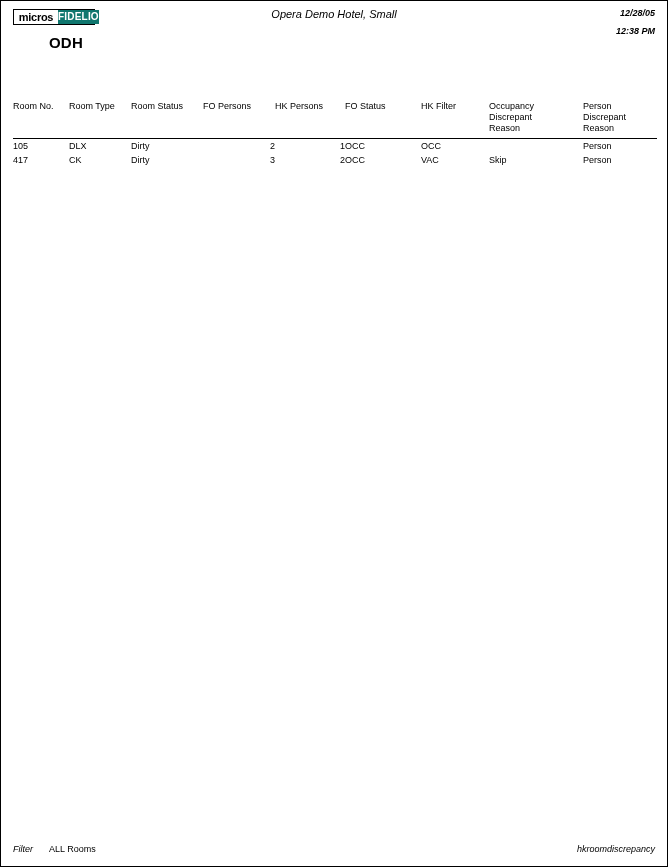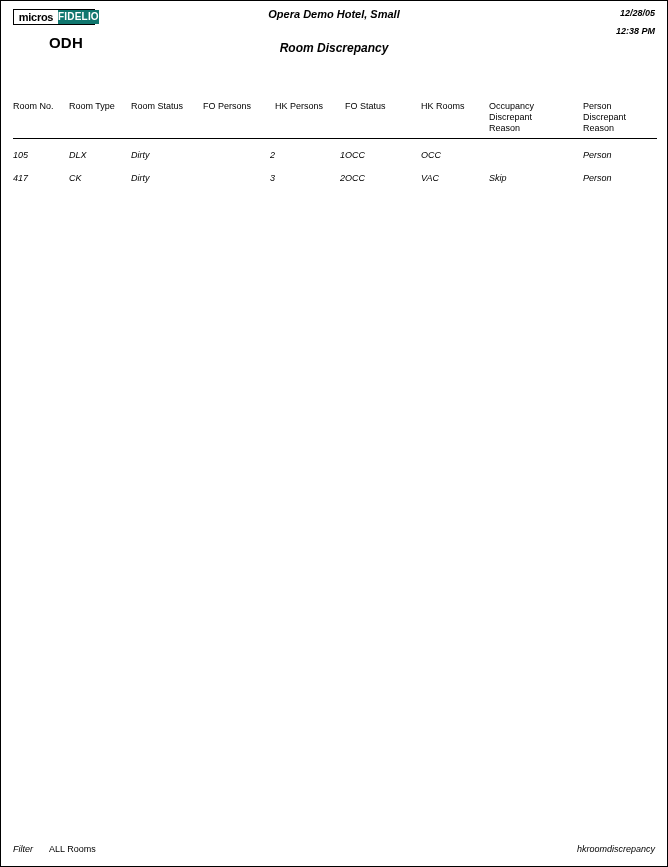--- a/index.html
+++ b/index.html
@@ -71,21 +71,21 @@
   }
 
   .hotel-name {
     position: absolute;
     left: 0;
     right: 0;
     top: 7px;
     text-align: center;
     font-size: 11px;
     font-style: italic;
-    font-weight: bold;
+    font-weight: normal;
     color: #000;
   }
   .report-title {
     position: absolute;
     left: 0;
     right: 0;
     top: 40px;
     text-align: center;
     font-size: 12px;
     font-style: italic;
@@ -134,24 +134,23 @@
     white-space: pre-line;
     margin-top: 45px;
   }
   table.grid thead tr.hdr-rule th {
     border-bottom: 1px solid #000;
     height: 0;
     padding: 0;
   }
   table.grid td {
     vertical-align: top;
-    padding: 10px 0 1px 0;
+    padding: 1px 0 1px 0;
     line-height: 12px;
     white-space: nowrap;
-    font-style: italic;
   }
   .c-num { text-align: right; }
   .first-data-row td { padding-top: 7px; }
 
   
   .col-room    { width: 56px; }
   .col-rtype   { width: 62px; }
   .col-rstatus { width: 72px; }
   .col-fop     { width: 72px; }
   .col-hkp     { width: 70px; }
@@ -205,21 +204,20 @@
 
   <div class="logo-block">
     <div class="logo-bar">
       <div class="logo-left">micros</div>
       <div class="logo-right">FIDELIO</div>
     </div>
     <div class="logo-sub">ODH</div>
   </div>
 
   <div class="hotel-name">Opera Demo Hotel, Small</div>
-  <div class="report-title">Room Discrepancy</div>
   <div class="date-stamp">12/28/05</div>
   <div class="time-stamp">12:38 PM</div>
 
   <div class="table-wrap">
     <table class="grid">
       <colgroup>
         <col class="col-room">
         <col class="col-rtype">
         <col class="col-rstatus">
         <col class="col-fop">
@@ -230,21 +228,21 @@
         <col class="col-pers">
       </colgroup>
       <thead>
         <tr>
           <th>Room No.</th>
           <th>Room Type</th>
           <th>Room Status</th>
           <th class="c-num pad-fop">FO Persons</th>
           <th class="c-num pad-hkp">HK Persons</th>
           <th>FO Status</th>
-          <th>HK Rooms</th>
+          <th>HK Filter</th>
           <th>Occupancy
 Discrepant
 Reason</th>
           <th>Person
 Discrepant
 Reason</th>
         </tr>
         <tr class="hdr-rule">
           <th colspan="9"></th>
         </tr>

